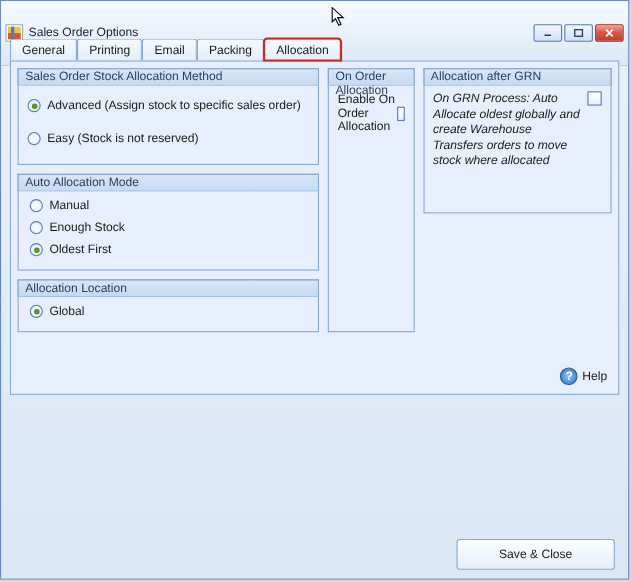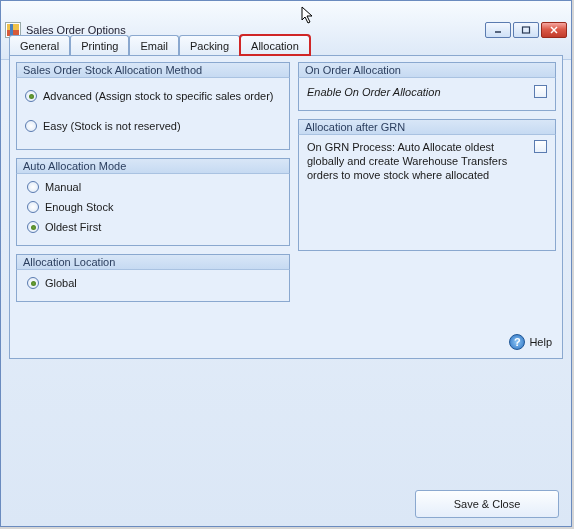--- a/index.html
+++ b/index.html
@@ -89,21 +89,21 @@
   .tab-body {
     border: 1px solid #8aa8cf;
     height: 304px;
     background: #e6effb;
     padding: 6px;
     box-sizing: border-box;
     position: relative;
   }
   .cols { display:flex; gap:8px; }
   .left { width: 274px; display:flex; flex-direction:column; gap:8px; }
-  .right { flex:1; display:flex; flex-direction:column; gap:8px; }
+  .right { flex:1; display:flex; flex-direction:row; gap:8px; }
   .group {
     border: 1px solid #8aa8cf;
     background: #e6effb;
     padding: 18px 8px 8px 8px;
     position: relative;
     box-sizing: border-box;
   }
   .group-title {
     position: absolute;
     top: -1px; left: -1px; right: -1px;
@@ -141,32 +141,31 @@
     border: 1px solid #5a7bb0;
     background: linear-gradient(#fff, #e9f1fb);
     box-sizing: border-box;
     display:flex; align-items:center; justify-content:center;
   }
   .checkbox.checked svg { display:block; }
   .checkbox svg { display:none; width:11px; height:11px; }
   .opt-row {
     display:flex; align-items:center; justify-content:space-between;
     padding: 4px 0;
-    font-style: italic;
   }
   .sep {
     height:1px; background:#a9c2e1; margin: 4px -8px;
   }
   .grn-group { height: 132px; }
   .grn-text {
     padding-top: 2px;
     display:flex; align-items:flex-start;
     gap: 6px;
   }
-  .grn-text .txt { flex:1; line-height: 14px; color:#1a1a1a; }
+  .grn-text .txt { flex:1; line-height: 14px; color:#1a1a1a;font-style:italic; }
   .help {
     position:absolute;
     right: 10px; bottom: 8px;
     display:flex; align-items:center; gap:4px;
     color:#1a1a1a;
   }
   .help-icon {
     width:16px; height:16px; border-radius:50%;
     background: radial-gradient(#8ec7f7, #2a70c0);
     border:1px solid #1e5696;

